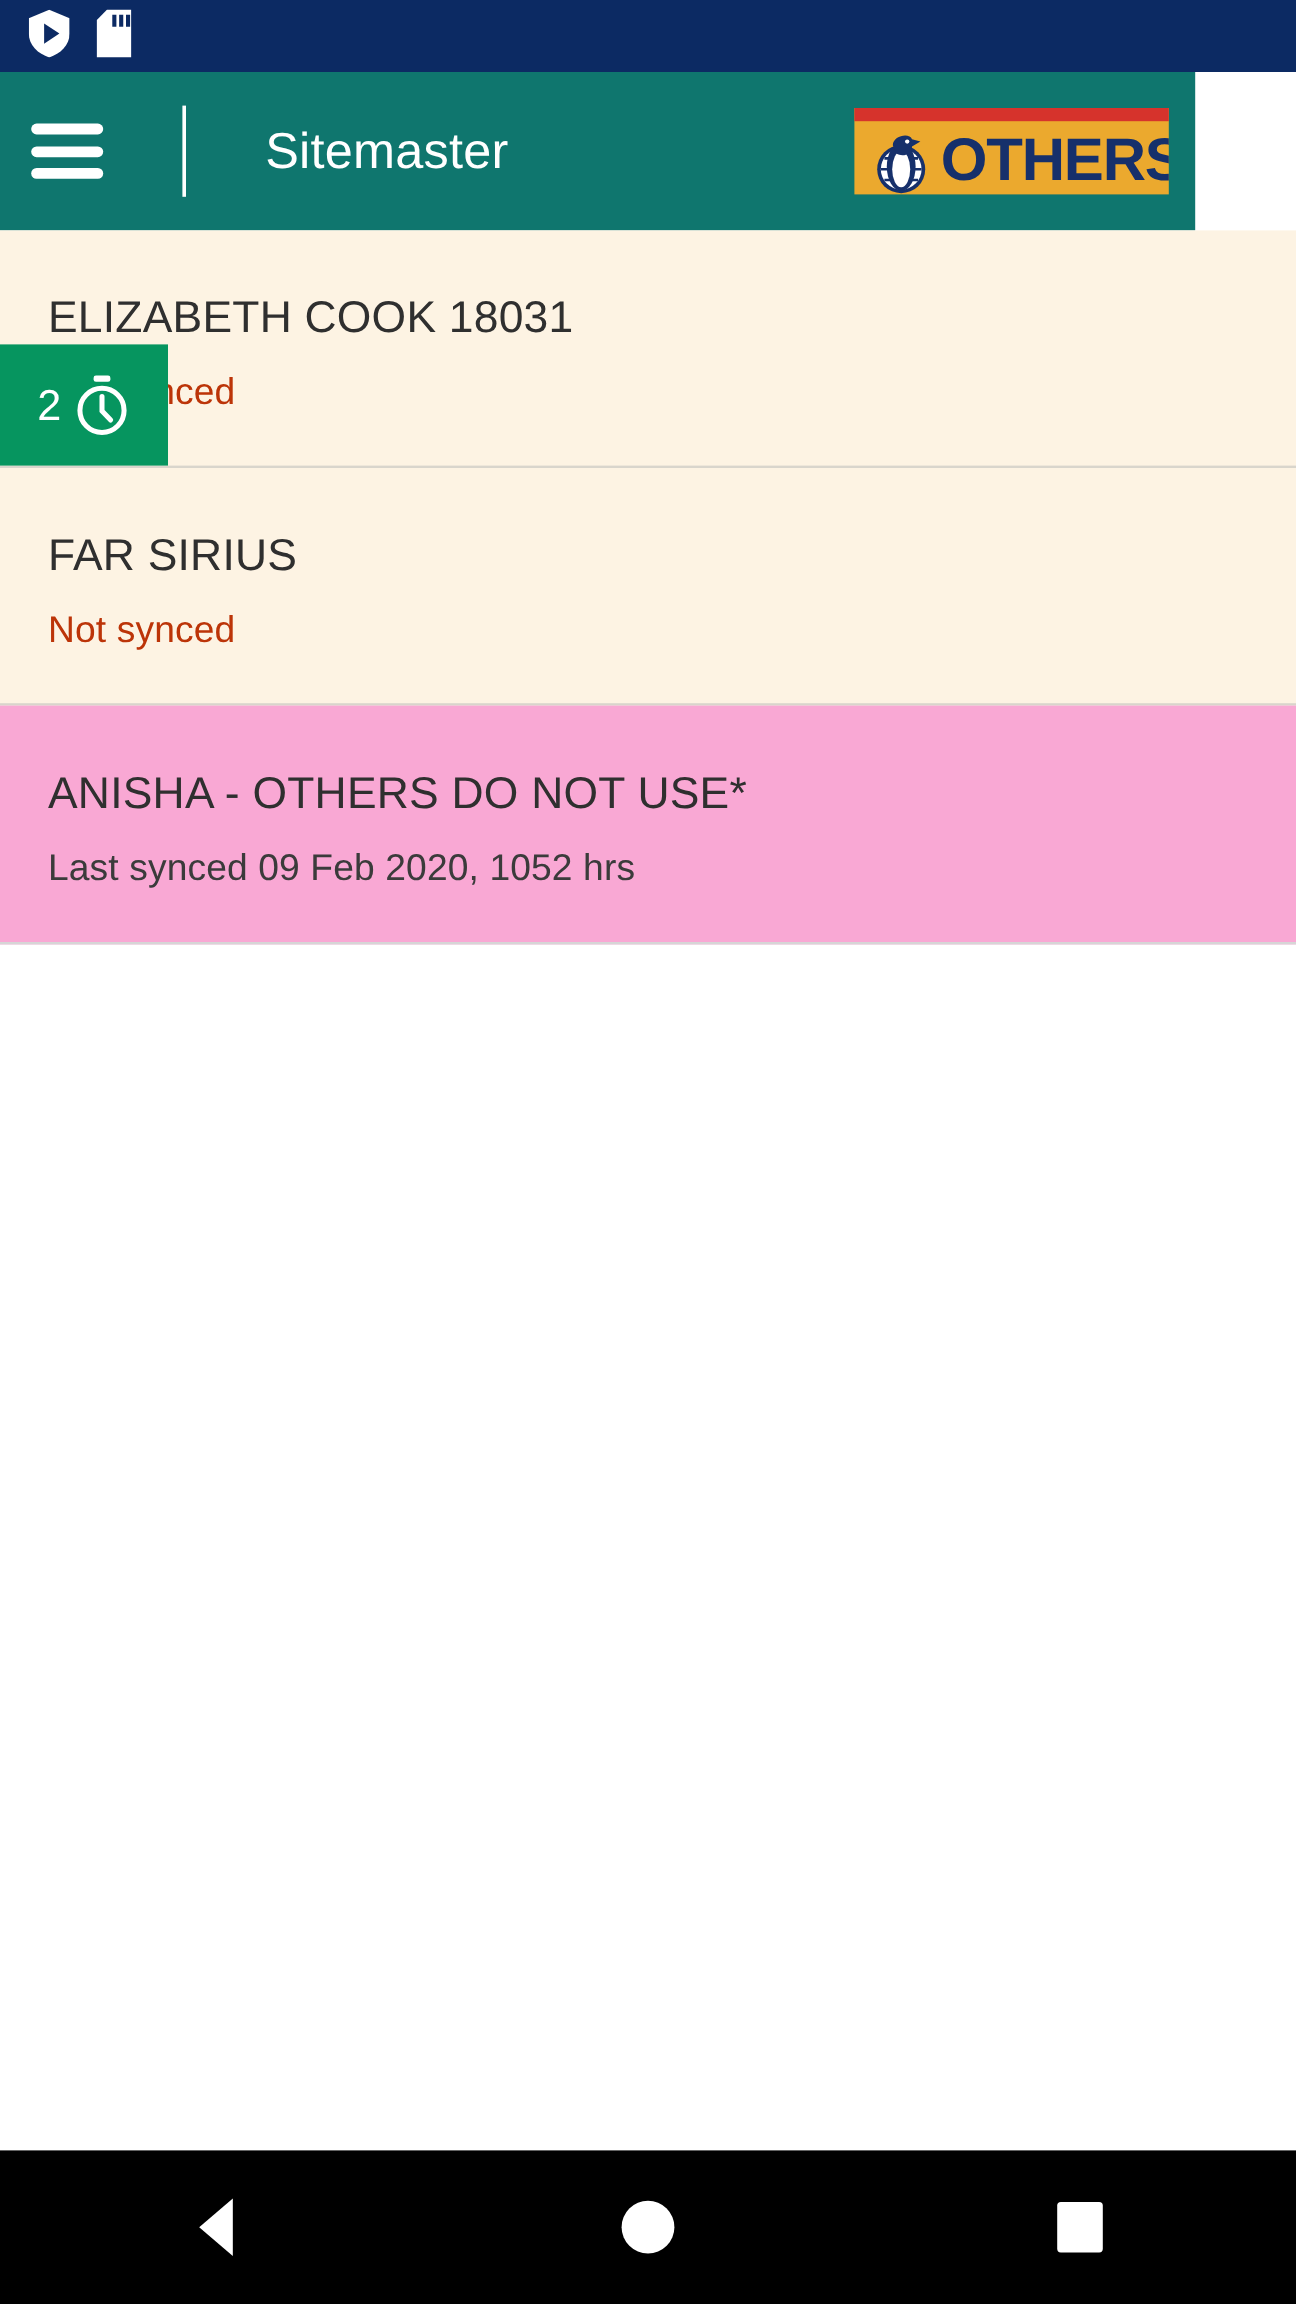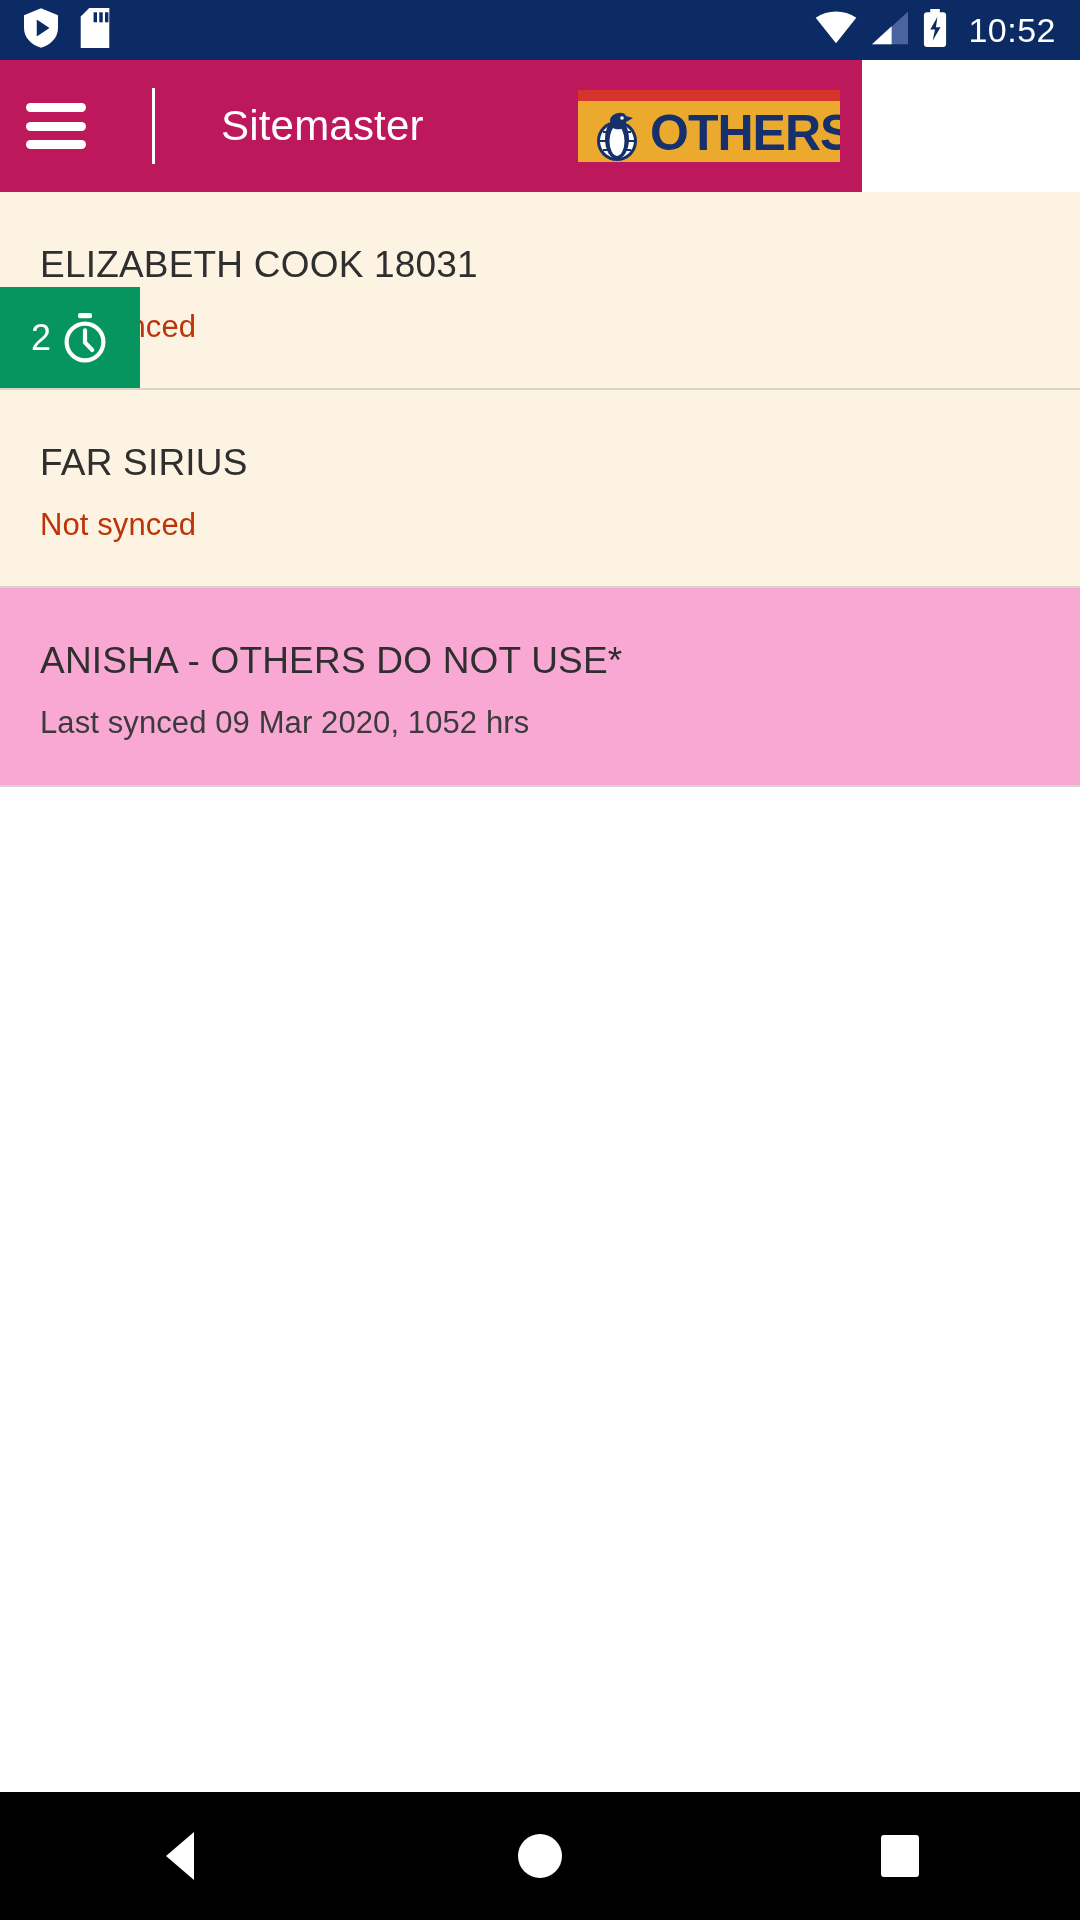--- a/index.html
+++ b/index.html
@@ -47,23 +47,23 @@
     font-weight: 400;
     letter-spacing: 0.5px;
     margin-left: 6px;
     line-height: 1;
   }
 
   
   .app-bar {
     position: absolute;
     top: 60px; left: 0;
-    width: 862px;
+    width: 996px;
     height: 132px;
-    background: #be185d;
+    background: #0f766e;
     display: flex;
     align-items: center;
     gap: 36px;
   }
   .hamburger {
     width: 60px;
     height: 46px;
     margin-left: 26px;
     display: flex;
     flex-direction: column;
@@ -230,41 +230,20 @@
       <span>
         <svg width="30" height="40" viewBox="0 0 20 28">
           <path d="M6 0 H20 V28 H0 V6 Z" fill="#ffffff"></path>
           <rect x="9" y="3" width="2.4" height="7" fill="#0c2a63"></rect>
           <rect x="13" y="3" width="2.4" height="7" fill="#0c2a63"></rect>
           <rect x="17" y="3" width="2.4" height="7" fill="#0c2a63"></rect>
         </svg>
       </span>
     </div>
 
-    <div class="status-right">
-      <span>
-        <svg width="44" height="34" viewBox="0 0 26 20">
-          <path d="M1 4 C8 -1 18 -1 25 4 L13 19 Z" fill="#ffffff"></path>
-        </svg>
-      </span>
-      <span>
-        <svg width="36" height="34" viewBox="0 0 22 20">
-          <path d="M0 20 L22 0 V20 Z" fill="#4b64a0"></path>
-          <path d="M0 20 L12 9 V20 Z" fill="#ffffff"></path>
-        </svg>
-      </span>
-      <span>
-        <svg width="26" height="38" viewBox="0 0 16 24">
-          <rect x="5" y="0" width="6" height="2.5" fill="#ffffff"></rect>
-          <rect x="1" y="2" width="14" height="22" rx="2" fill="#ffffff"></rect>
-          <path d="M9.5 5 L5 13 H8 L6.5 20 L11.5 11.5 H8.6 Z" fill="#0c2a63"></path>
-        </svg>
-      </span>
-      <span class="status-time">10:52</span>
-    </div>
   </div>
 
   <div class="app-bar">
     <div class="hamburger">
       <span></span>
         <span></span>
         <span></span>
     </div>
     <div class="bar-divider"></div>
     <div class="app-title">Sitemaster</div>
@@ -295,21 +274,21 @@
       <div class="row-sub not-synced">Not synced</div>
     </div>
 
     <div class="row unsynced">
       <div class="row-title">FAR SIRIUS</div>
       <div class="row-sub not-synced">Not synced</div>
     </div>
 
     <div class="row synced">
       <div class="row-title">ANISHA - OTHERS DO NOT USE*</div>
-      <div class="row-sub last-synced">Last synced 09 Mar 2020, 1052 hrs</div>
+      <div class="row-sub last-synced">Last synced 09 Feb 2020, 1052 hrs</div>
     </div>
 
   </div>
 
   <div class="timer-badge">
     <span class="timer-count">2</span>
     <span class="timer-icon">
       <svg width="48" height="52" viewBox="0 0 24 26">
         <rect x="8.5" y="0.5" width="7" height="2.6" rx="1" fill="#ffffff"></rect>
         <circle cx="12" cy="15" r="9.2" fill="none" stroke="#ffffff" stroke-width="2.1"></circle>

